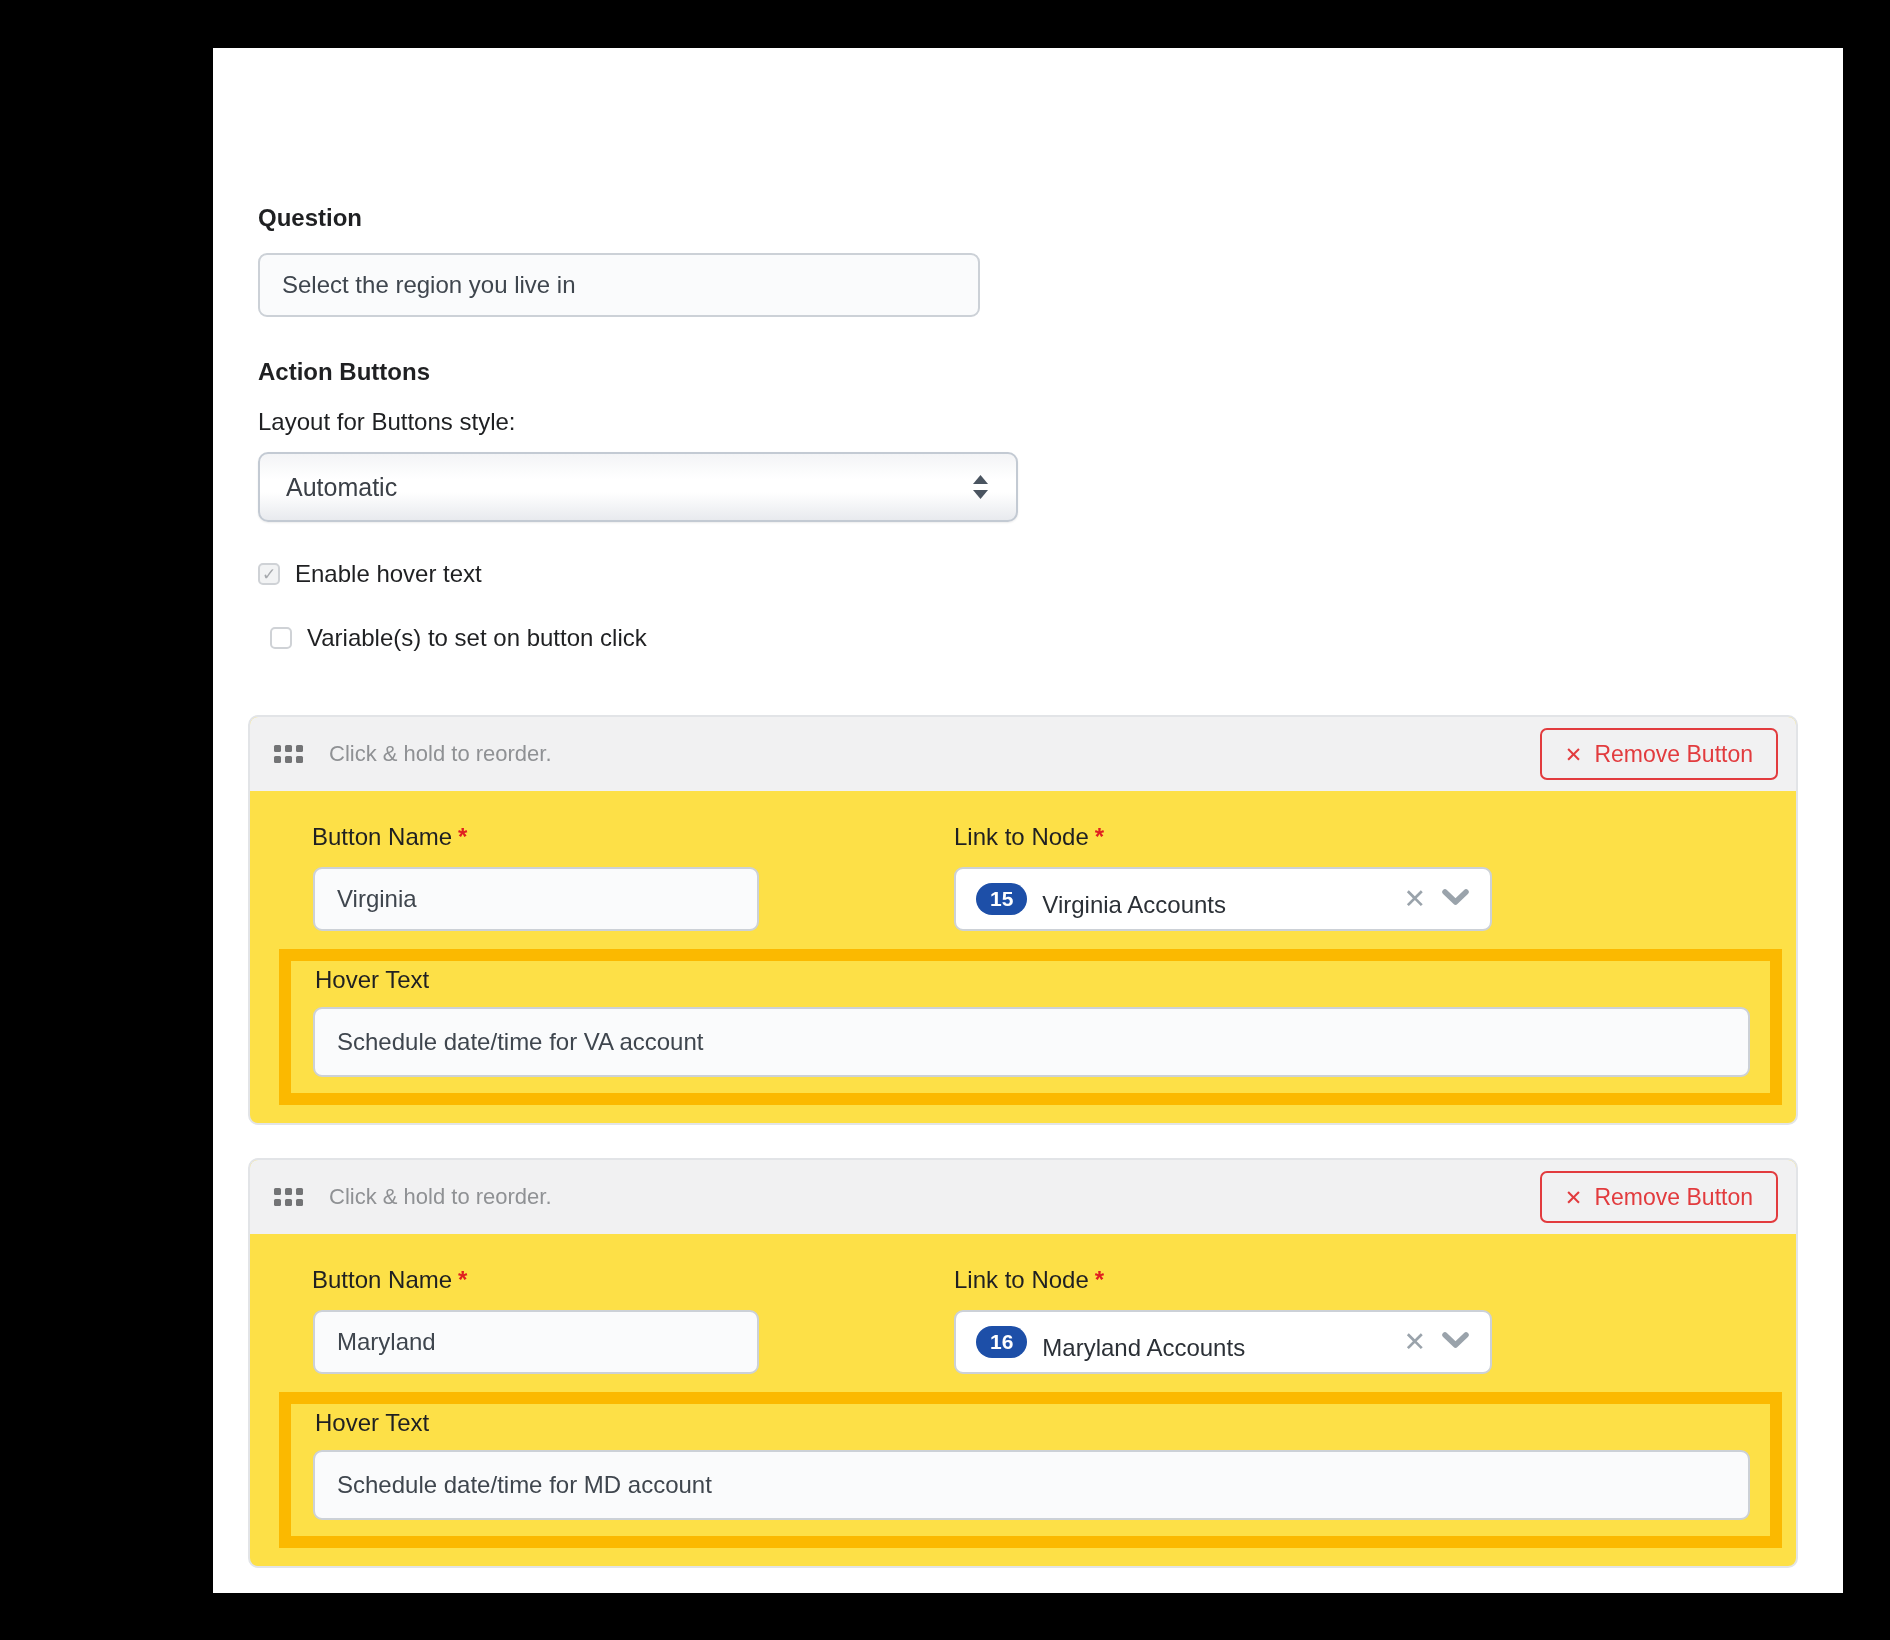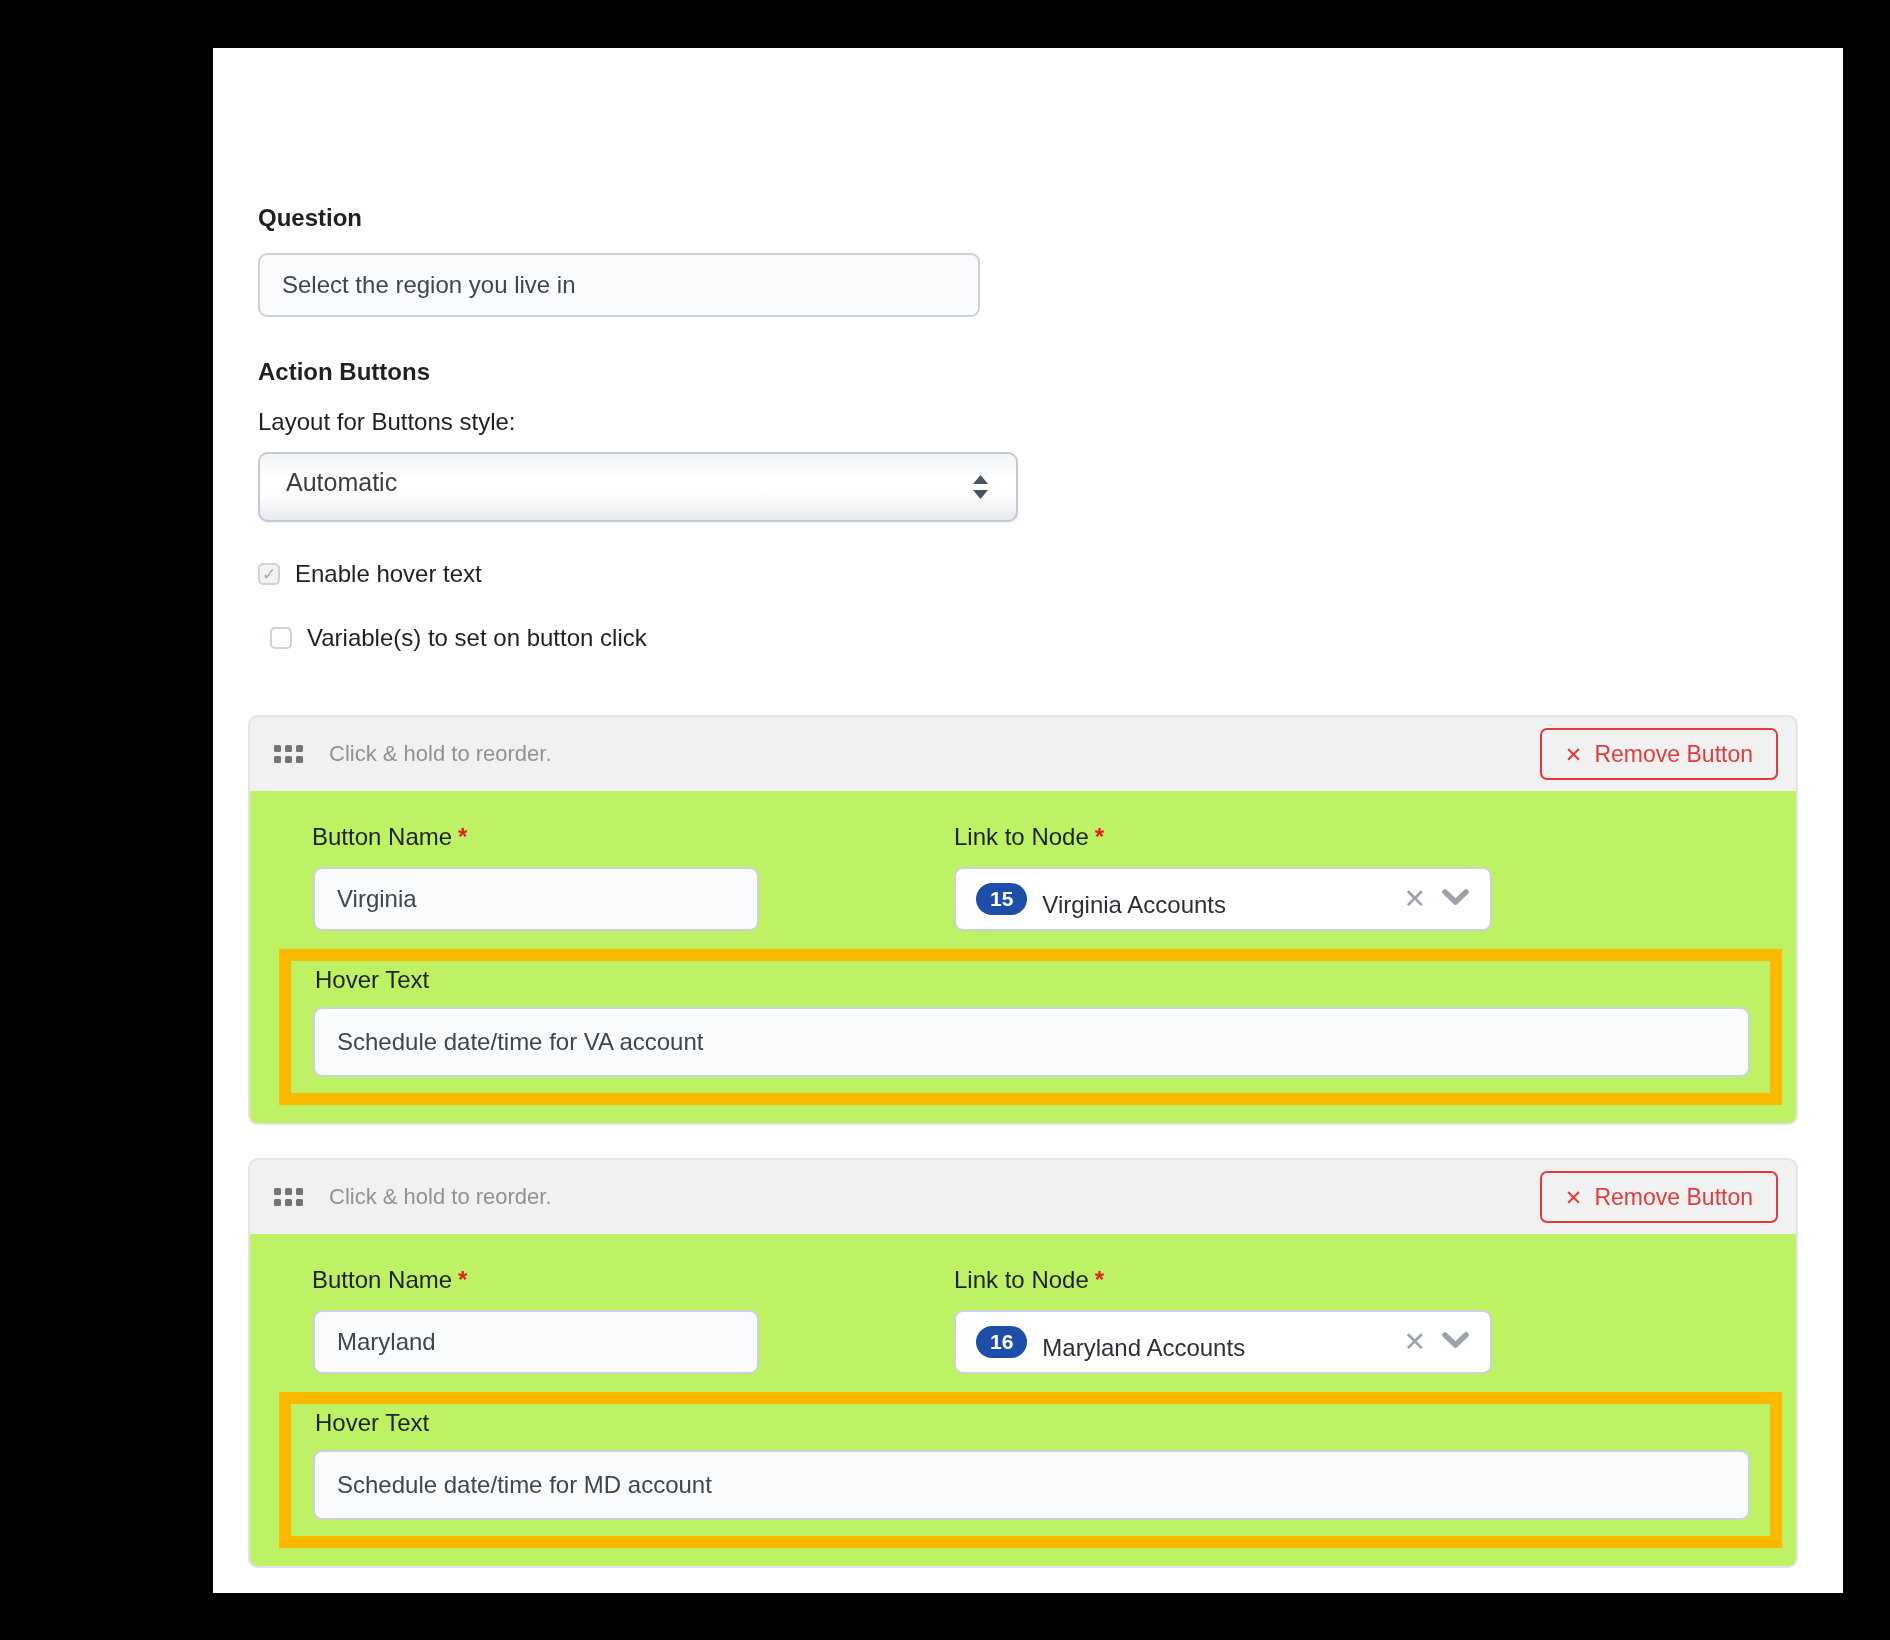--- a/index.html
+++ b/index.html
@@ -35,40 +35,40 @@
   
   .q-label{left:45px;top:156px;}
   .q-input{left:45px;top:205px;width:722px;height:64px;}
   
   .ab-label{left:45px;top:310px;}
   .layout-label{left:45px;top:360px;}
   .layout-select{
     position:absolute;left:45px;top:404px;width:760px;height:70px;box-sizing:border-box;
     background:linear-gradient(180deg,#f3f4f6 0%,#ffffff 38%,#ffffff 58%,#e8eaee 100%);
     border:2px solid #c3cad3;border-radius:10px;
-    display:flex;padding:14px 26px;cursor:pointer;
+    display:flex;align-items:center;padding:3px 26px;cursor:pointer;
     box-shadow:0 1px 2px rgba(0,0,0,.08);
   }
   .layout-select .value{font-size:25px;color:#3b4047;}
   .layout-select .spinner{margin-left:auto;display:flex;align-items:center;}
   
   .cb-row{position:absolute;left:45px;display:flex;align-items:center;gap:15px;cursor:pointer;}
   .cb-row1{top:512px;}
   .cb-row2{top:576px;padding-left:12px;}
   .cb-box{
     width:22px;height:22px;box-sizing:border-box;border:2px solid #cfd2d6;border-radius:5px;
     background:#fff;display:flex;align-items:center;justify-content:center;
     font-size:17px;font-weight:bold;color:#a6a9ad;
   }
   .cb-box.checked{background:#f2f3f4;}
   .cb-label{font-size:24px;color:#1f2022;}
   
   .card{
     position:absolute;left:35px;width:1550px;height:410px;box-sizing:border-box;
-    border:2px solid #e2e4e7;border-radius:10px;background:#bef264;overflow:hidden;
+    border:2px solid #e2e4e7;border-radius:10px;background:#fde047;overflow:hidden;
   }
   .card1{top:667px;}
   .card2{top:1110px;}
   .card-hdr{
     position:absolute;left:0;top:0;width:100%;height:74px;background:#f1f1f2;
     display:flex;align-items:center;
   }
   .drag{margin-left:24px;display:grid;grid-template-columns:repeat(3,7px);grid-template-rows:repeat(2,7px);gap:4px;cursor:grab;}
   .drag span{width:7px;height:7px;background:#737476;border-radius:1.5px;}
   .reorder-hint{margin-left:26px;font-size:22px;color:#8f9194;}

